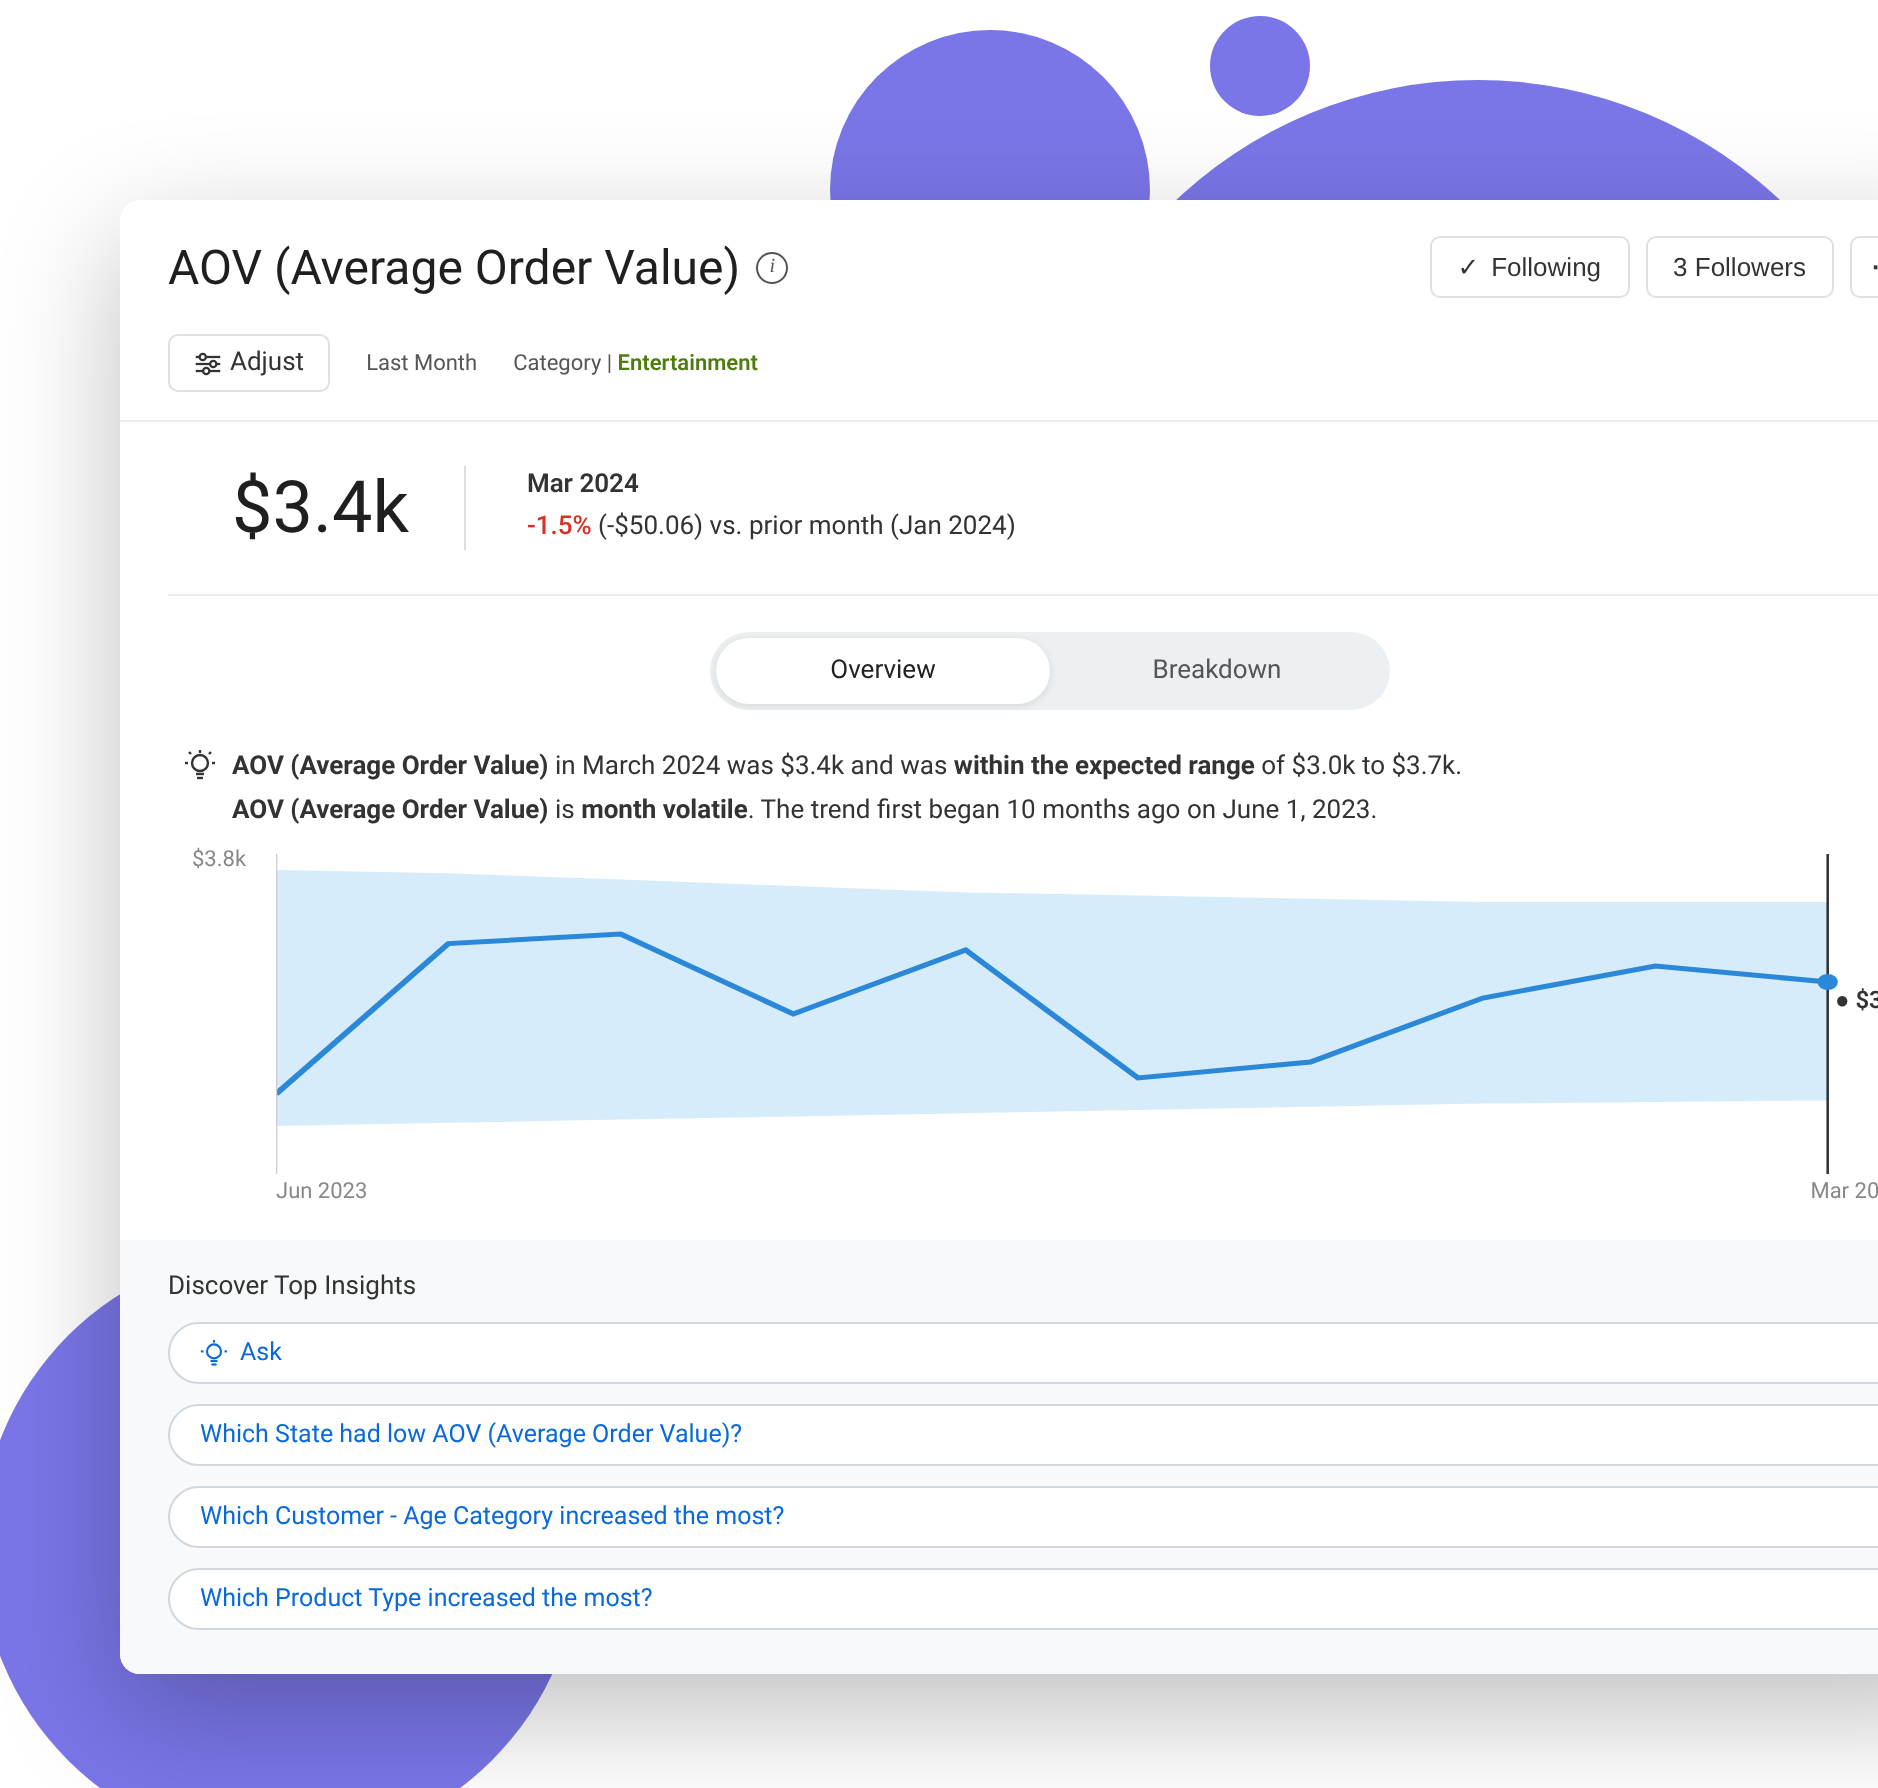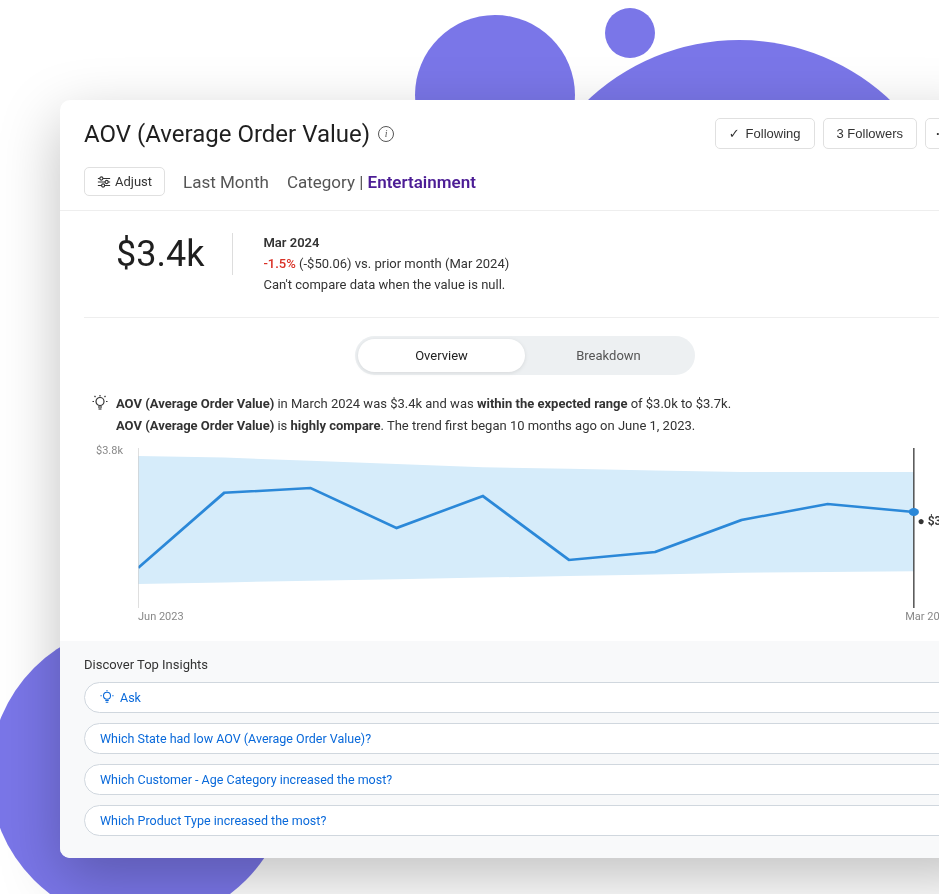--- a/index.html
+++ b/index.html
@@ -131,25 +131,25 @@
       border-radius: 5px;
       padding: 6px 12px;
       font-size: 13px;
       color: #333;
       display: flex;
       align-items: center;
       gap: 4px;
       cursor: pointer;
     }
     .toolbar-text {
-      font-size: 17px;
+      font-size: 11px;
       color: #555;
     }
     .toolbar-text strong {
-      color: #4c1d95;
+      color: #4d7c0f;
       font-weight: 600;
     }
     .summary {
       padding: 22px 32px;
       display: flex;
       gap: 30px;
       align-items: flex-start;
       border-bottom: 1px solid #eee;
       margin: 0 24px;
     }
@@ -348,23 +348,22 @@
     <span class="toolbar-text">
       <span>Category | </span><strong>Entertainment</strong>
     </span>
   </div>
 
   <div class="summary">
     <div class="big-value">$3.4k</div>
     <div class="summary-details">
       <div class="month">Mar 2024</div>
       <div>
-        <span class="delta">-1.5%</span><span> (-$50.06) vs. prior month (Mar 2024)</span>
+        <span class="delta">-1.5%</span><span> (-$50.06) vs. prior month (Jan 2024)</span>
       </div>
-      <div>Can't compare data when the value is null.</div>
     </div>
   </div>
 
   <div class="view-toggle">
     <div class="toggle-group">
       <div class="toggle-pill active">Overview</div>
       <div class="toggle-pill">Breakdown</div>
     </div>
   </div>
 
@@ -378,21 +377,21 @@
         <line x1="2" y1="6.5" x2="0.5" y2="6.5" stroke="#333" stroke-width="1.2"></line>
         <line x1="14" y1="6.5" x2="15.5" y2="6.5" stroke="#333" stroke-width="1.2"></line>
         <line x1="3.5" y1="2" x2="2.5" y2="1" stroke="#333" stroke-width="1.2"></line>
         <line x1="12.5" y1="2" x2="13.5" y2="1" stroke="#333" stroke-width="1.2"></line>
       </svg>
       <div>
         <div>
           <strong>AOV (Average Order Value)</strong><span> in March 2024 was $3.4k and was </span><strong>within the expected range</strong><span> of $3.0k to $3.7k.</span>
         </div>
         <div>
-          <strong>AOV (Average Order Value)</strong><span> is </span><strong>highly compare</strong><span>. The trend first began 10 months ago on June 1, 2023.</span>
+          <strong>AOV (Average Order Value)</strong><span> is </span><strong>month volatile</strong><span>. The trend first began 10 months ago on June 1, 2023.</span>
         </div>
       </div>
     </div>
   </div>
 
   <div class="chart-wrap">
     <div class="chart">
       <span class="y-tick" style="top:-4px;">$3.8k</span>
       <svg viewBox="0 0 640 160" preserveAspectRatio="none" id="chart-svg">
           <path d="M0,8L67.77777777777777,9.600000000000023L135.55555555555554,12.799999999999983L203.33333333333331,16L271.1111111111111,19.19999999999999L338.8888888888889,20.80000000000001L406.66666666666663,22.400000000000006L474.44444444444446,24L542.2222222222222,24L610,24L610,123.19999999999999L542.2222222222222,124L474.44444444444446,124.8L406.66666666666663,126.4L338.8888888888889,128L271.1111111111111,129.6L203.33333333333331,131.2L135.55555555555554,132.8L67.77777777777777,134.4L0,136Z" fill="#d6ecfa"></path>

